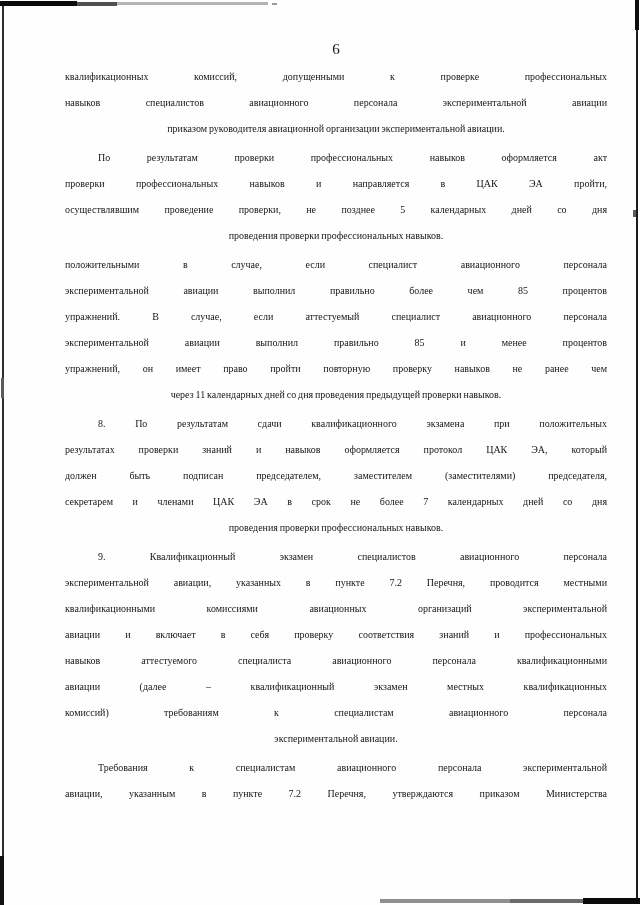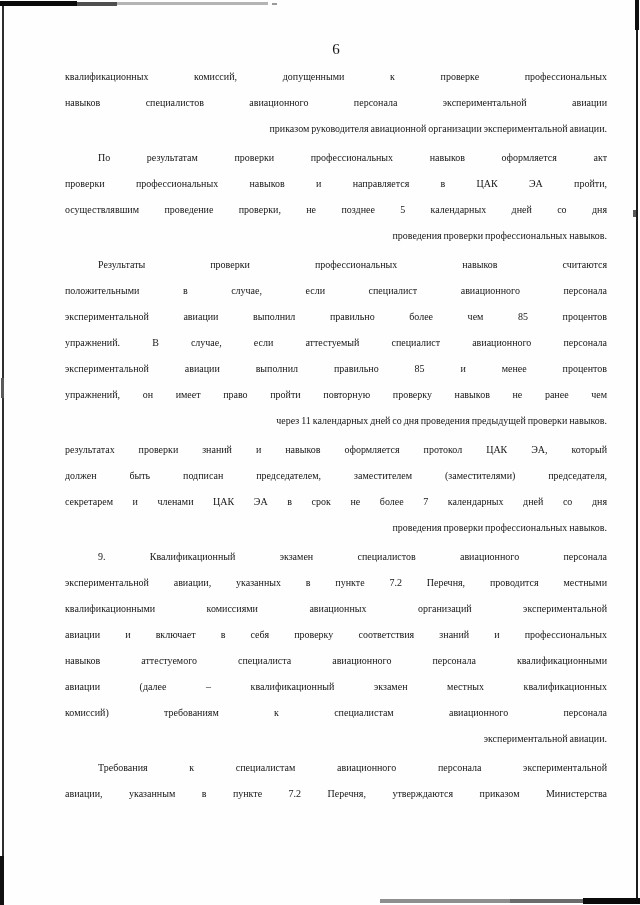--- a/index.html
+++ b/index.html
@@ -45,21 +45,21 @@
     line-height: 26px;
     margin-bottom: 2px;
   }
   .doc-body {
     font-size: 10px;
     word-spacing: -0.6px;
   }
   .para + .para { margin-top: 3px; }
   .line {
     line-height: 26px;
-    text-align: right;
+    text-align: center;
     hyphens: none;
   }
   .line.just {
     text-align: justify;
     text-align-last: justify;
   }
   .line.indent { text-indent: 33px; }
 </style>
 </head>
 <body>
@@ -88,29 +88,29 @@
           <div class="line just">навыков специалистов авиационного персонала экспериментальной авиации</div>
           <div class="line">приказом руководителя авиационной организации экспериментальной авиации.</div>
         </div>
         <div class="para">
           <div class="line indent just">По результатам проверки профессиональных навыков оформляется акт</div>
           <div class="line just">проверки профессиональных навыков и направляется в ЦАК ЭА пройти,</div>
           <div class="line just">осуществлявшим проведение проверки, не позднее 5 календарных дней со дня</div>
           <div class="line">проведения проверки профессиональных навыков.</div>
         </div>
         <div class="para">
-          <div class="line indent just">Результаты проверки профессиональных навыков считаются</div>
           <div class="line just">положительными в случае, если специалист авиационного персонала</div>
           <div class="line just">экспериментальной авиации выполнил правильно более чем 85 процентов</div>
           <div class="line just">упражнений. В случае, если аттестуемый специалист авиационного персонала</div>
           <div class="line just">экспериментальной авиации выполнил правильно 85 и менее процентов</div>
           <div class="line just">упражнений, он имеет право пройти повторную проверку навыков не ранее чем</div>
           <div class="line">через 11 календарных дней со дня проведения предыдущей проверки навыков.</div>
         </div>
         <div class="para">
+          <div class="line indent just">8. По результатам сдачи квалификационного экзамена при положительных</div>
           <div class="line just">результатах проверки знаний и навыков оформляется протокол ЦАК ЭА, который</div>
           <div class="line just">должен быть подписан председателем, заместителем (заместителями) председателя,</div>
           <div class="line just">секретарем и членами ЦАК ЭА в срок не более 7 календарных дней со дня</div>
           <div class="line">проведения проверки профессиональных навыков.</div>
         </div>
         <div class="para">
           <div class="line indent just">9. Квалификационный экзамен специалистов авиационного персонала</div>
           <div class="line just">экспериментальной авиации, указанных в пункте 7.2 Перечня, проводится местными</div>
           <div class="line just">квалификационными комиссиями авиационных организаций экспериментальной</div>
           <div class="line just">авиации и включает в себя проверку соответствия знаний и профессиональных</div>

